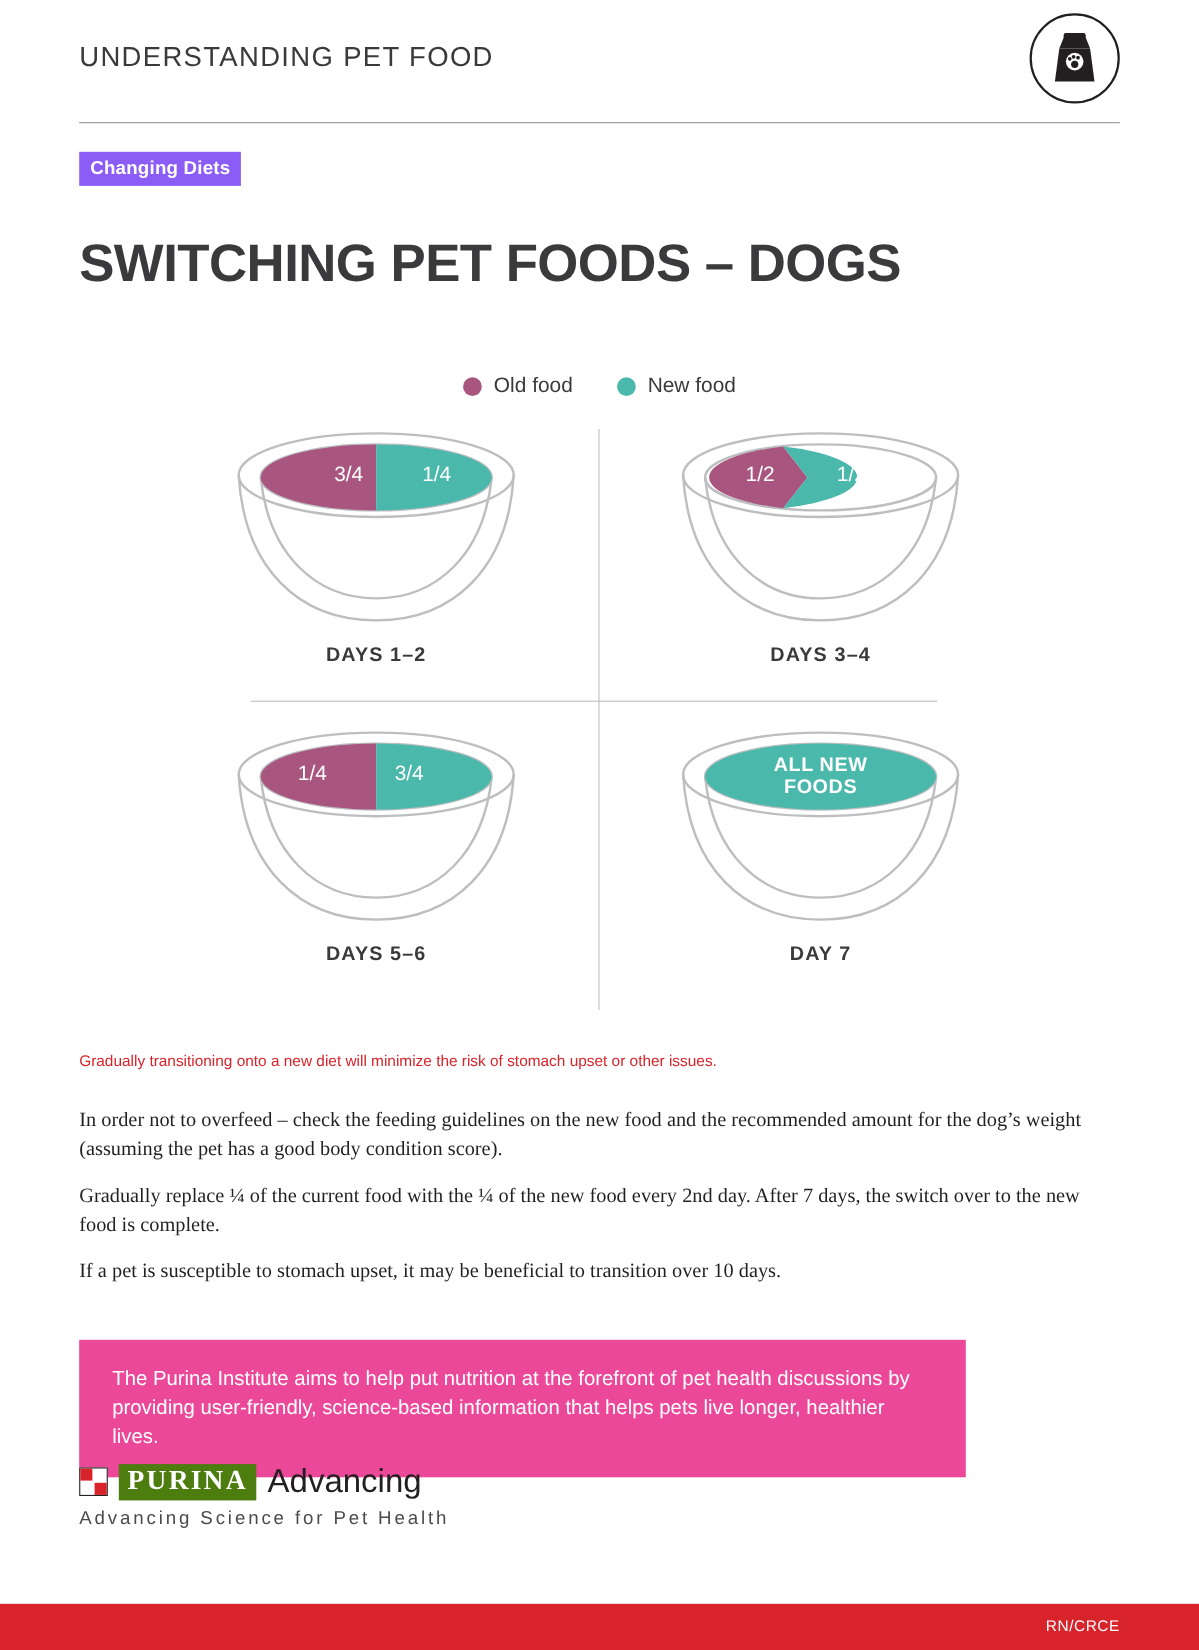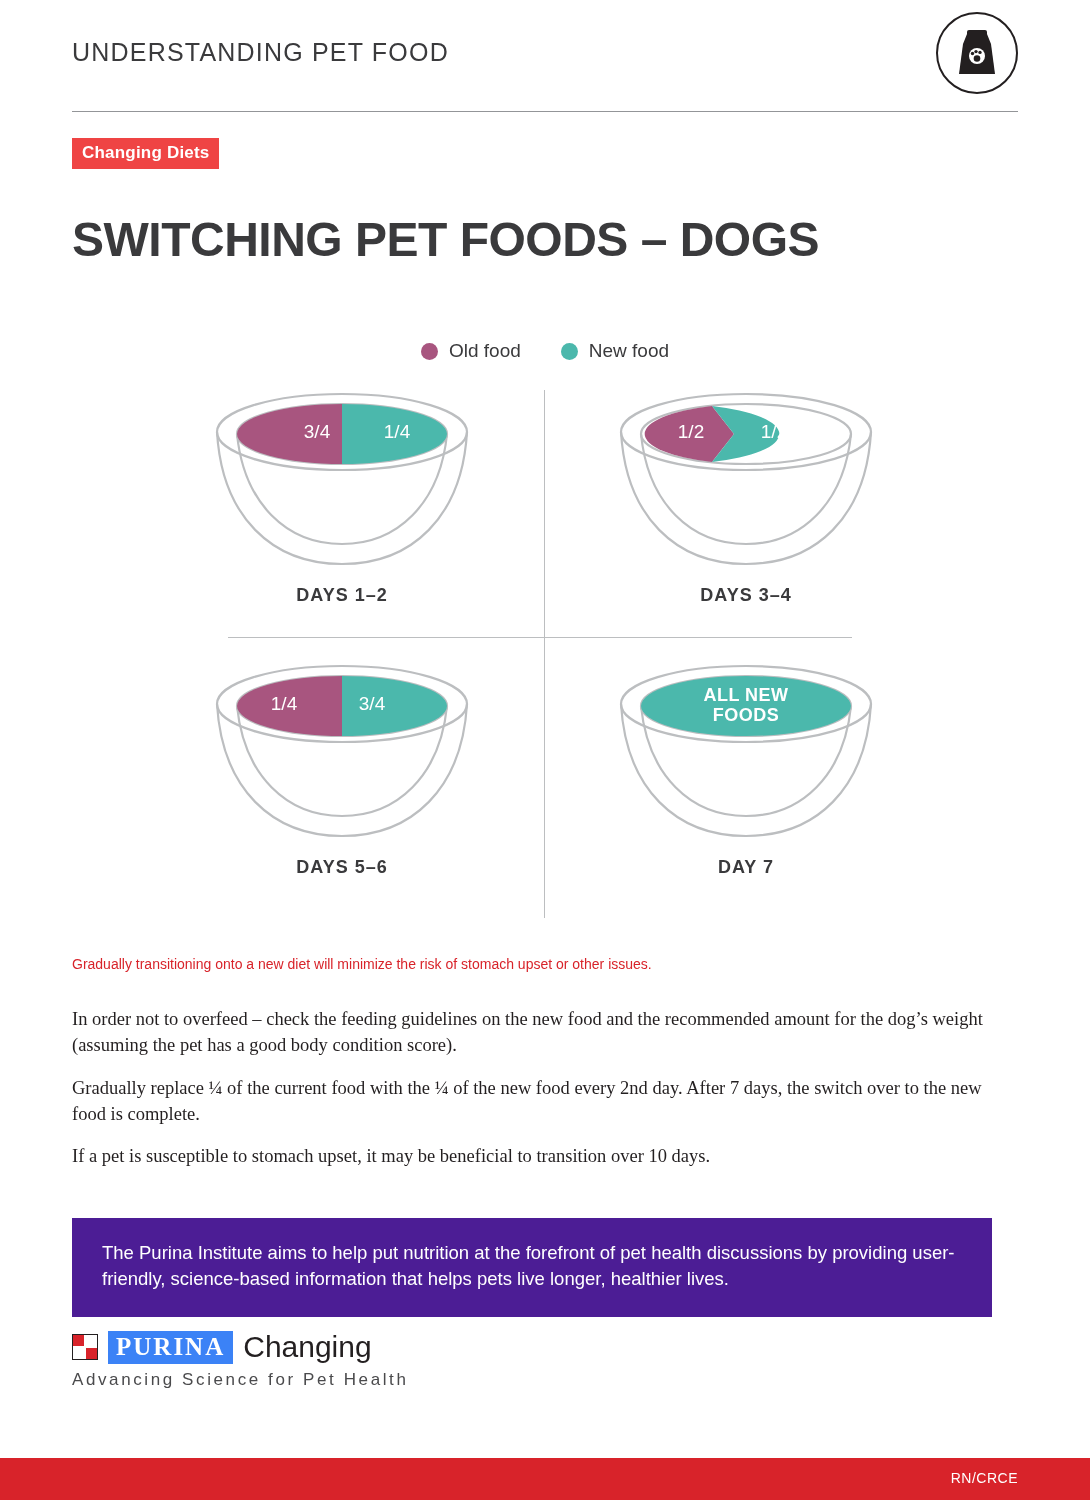--- a/index.html
+++ b/index.html
@@ -47,21 +47,21 @@
     border-radius: 50%;
     display: flex;
     align-items: center;
     justify-content: center;
   }
 
   
   .eyebrow {
     position: absolute;
     top: 138px; left: 72px;
-    background: #ef4444;
+    background: #8b5cf6;
     color: #ffffff;
     font-size: 17px;
     font-weight: 700;
     padding: 5px 10px 6px 10px;
     letter-spacing: 0.2px;
   }
 
   
   .main-title {
     position: absolute;
@@ -159,22 +159,22 @@
     color: #231f20;
     font-size: 18.5px;
     line-height: 1.42;
   }
   .body-copy p { margin: 0 0 16px 0; }
 
   
   .callout {
     position: absolute;
     left: 72px; top: 1218px;
-    width: 920px;
-    background: #4c1d95;
+    width: 806px;
+    background: #ec4899;
     color: #ffffff;
     font-size: 18.5px;
     line-height: 1.42;
     padding: 22px 30px 24px 30px;
   }
 
   
   .footer-logo {
     position: absolute;
     left: 72px; top: 1330px;
@@ -189,21 +189,21 @@
     display: inline-block;
   }
   .purina-mark i {
     position: absolute;
     width: 11px; height: 11px;
     background: #d8232a;
   }
   .purina-mark i.a { left: 0; top: 0; }
   .purina-mark i.b { right: 0; bottom: 0; }
   .purina-word {
-    background: #3b82f6;
+    background: #4d7c0f;
     color: #ffffff;
     font-family: "Liberation Serif", serif;
     font-weight: 700;
     font-size: 25px;
     letter-spacing: 2px;
     padding: 2px 8px 3px 8px;
     text-align: center;
   }
   .institute-word {
     font-size: 30px;
@@ -352,21 +352,21 @@
 
   <div class="callout">The Purina Institute aims to help put nutrition at the forefront of pet health discussions by providing user-friendly, science-based information that helps pets live longer, healthier lives.</div>
 
   <div class="footer-logo">
     <div class="purina-row">
       <span class="purina-mark">
         <i class="a"></i>
           <i class="b"></i>
       </span>
       <span class="purina-word">PURINA</span>
-      <span class="institute-word">Changing</span>
+      <span class="institute-word">Advancing</span>
     </div>
     <div class="tagline">Advancing Science for Pet Health</div>
   </div>
 
   <div class="bottom-bar">
     <span class="bottom-code">RN/CRCE</span>
   </div>
 
 </div>
 

